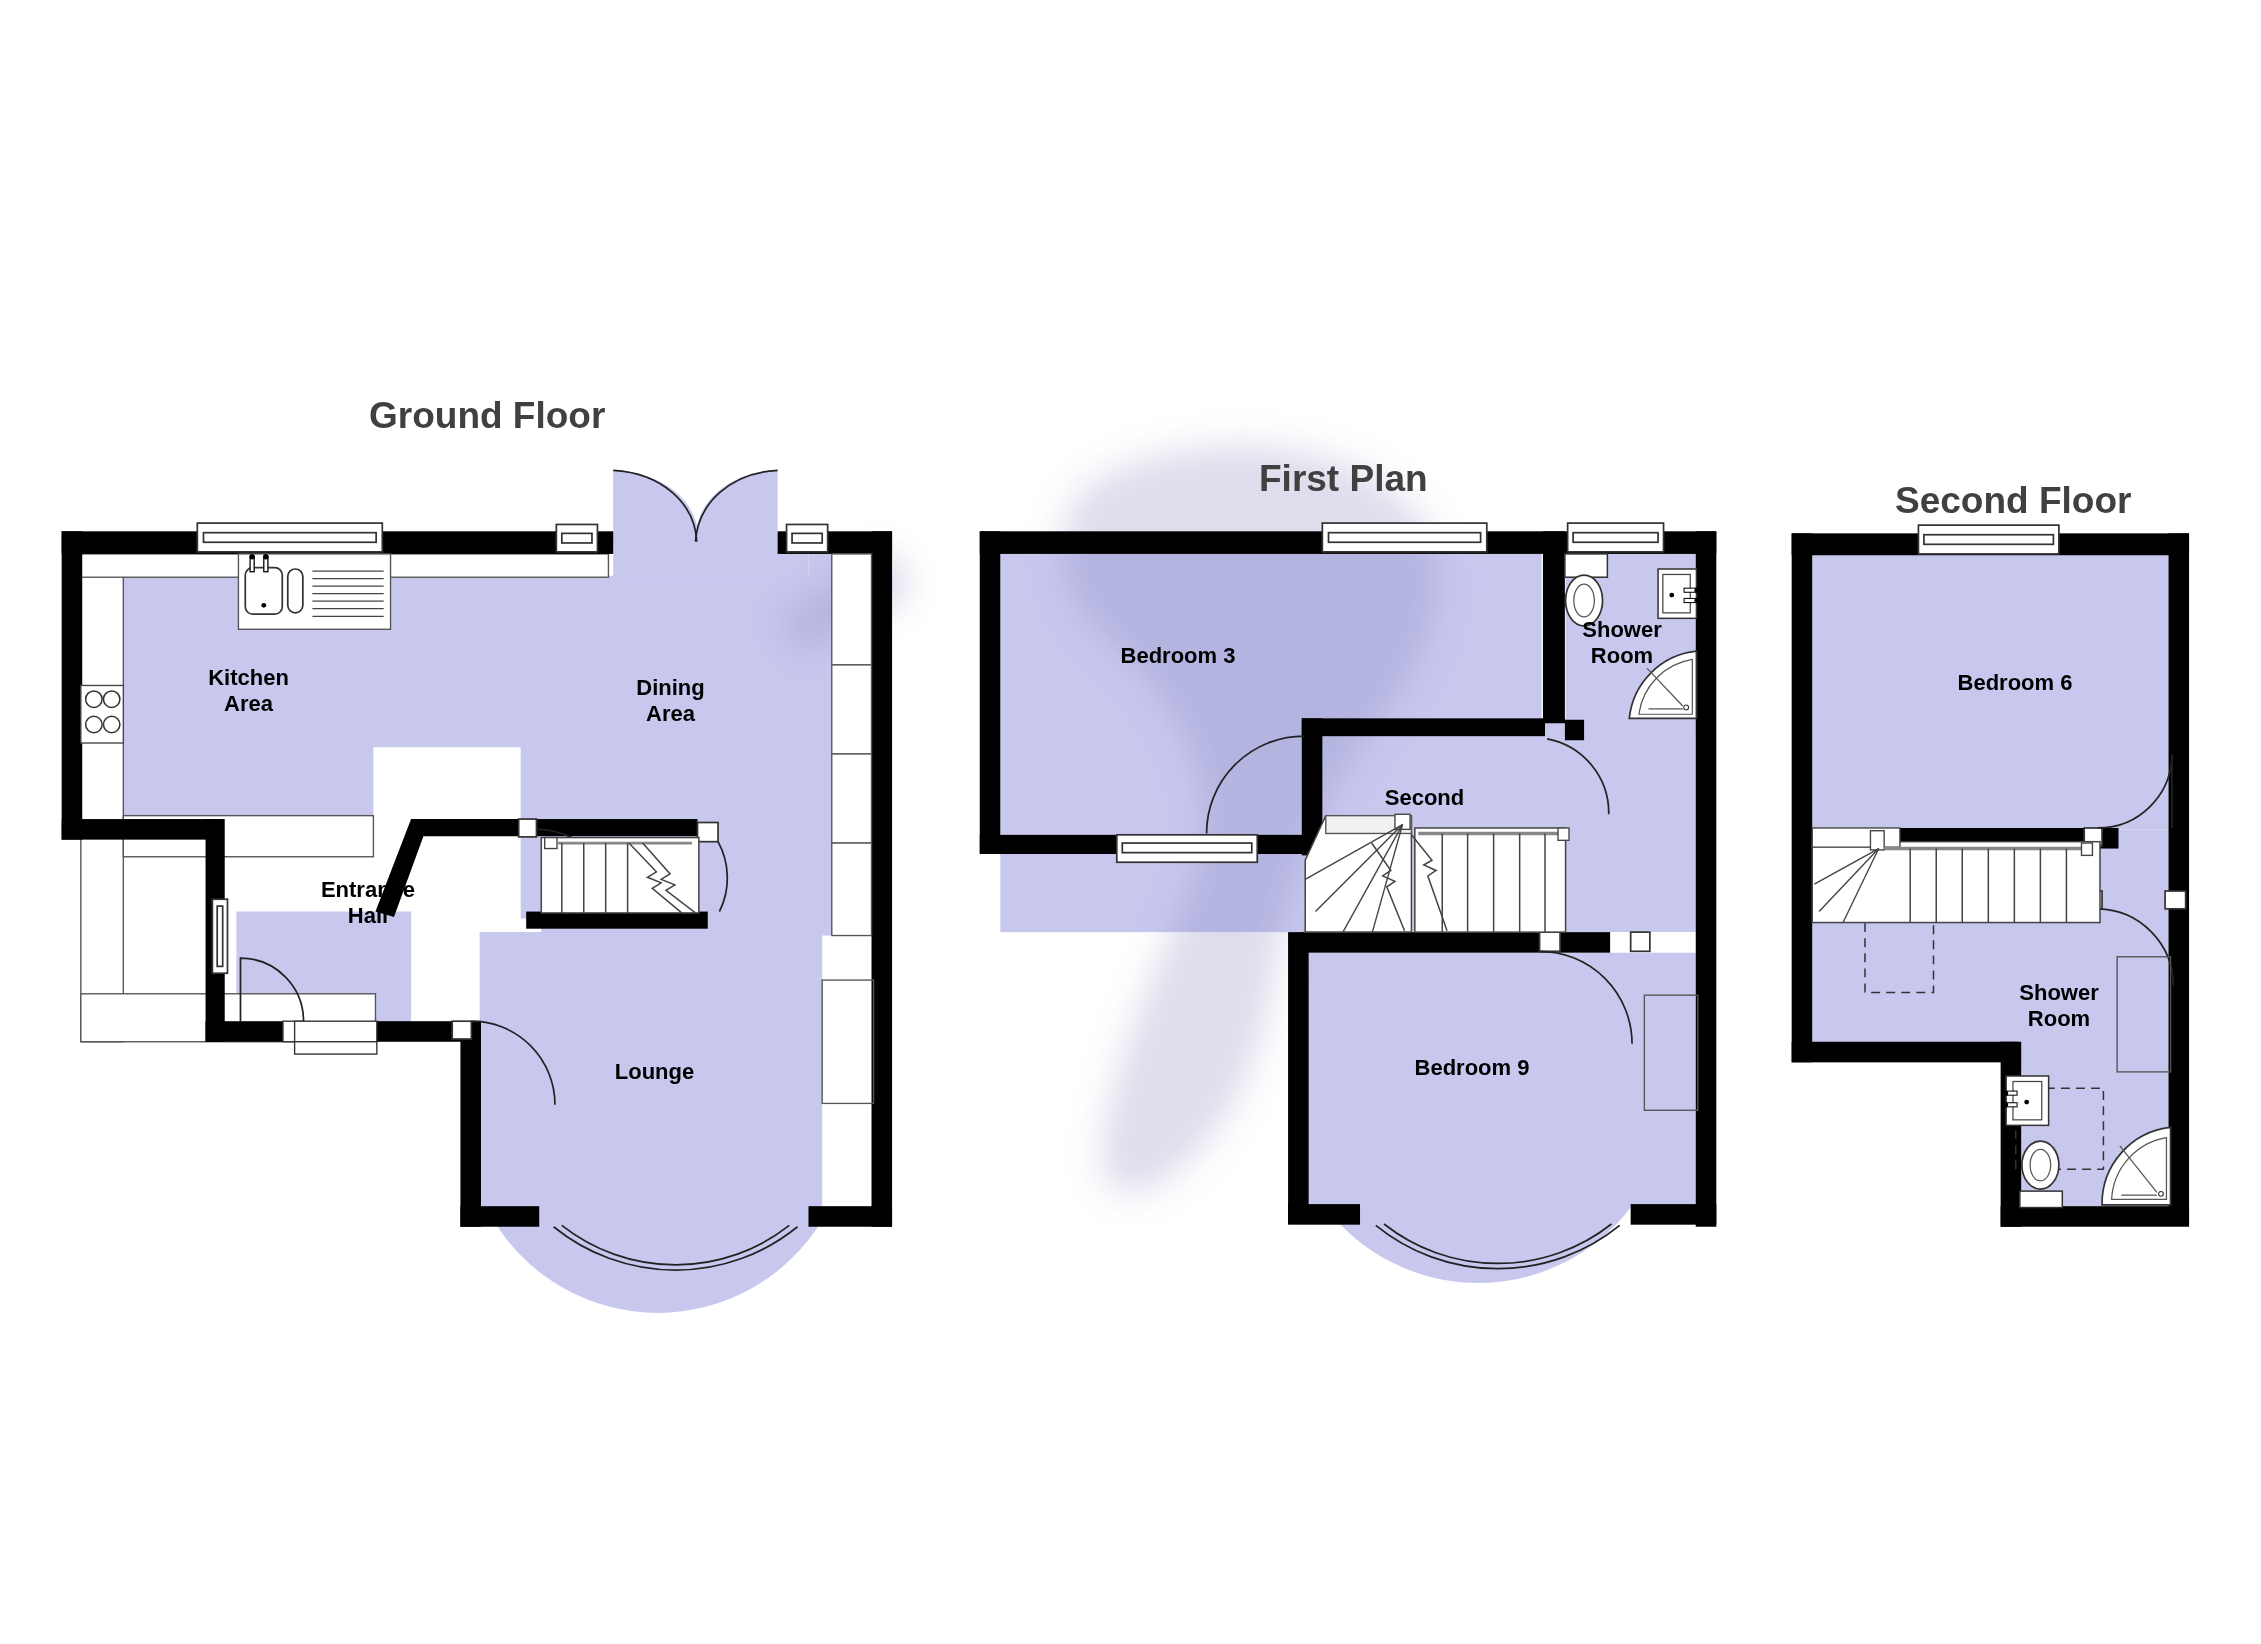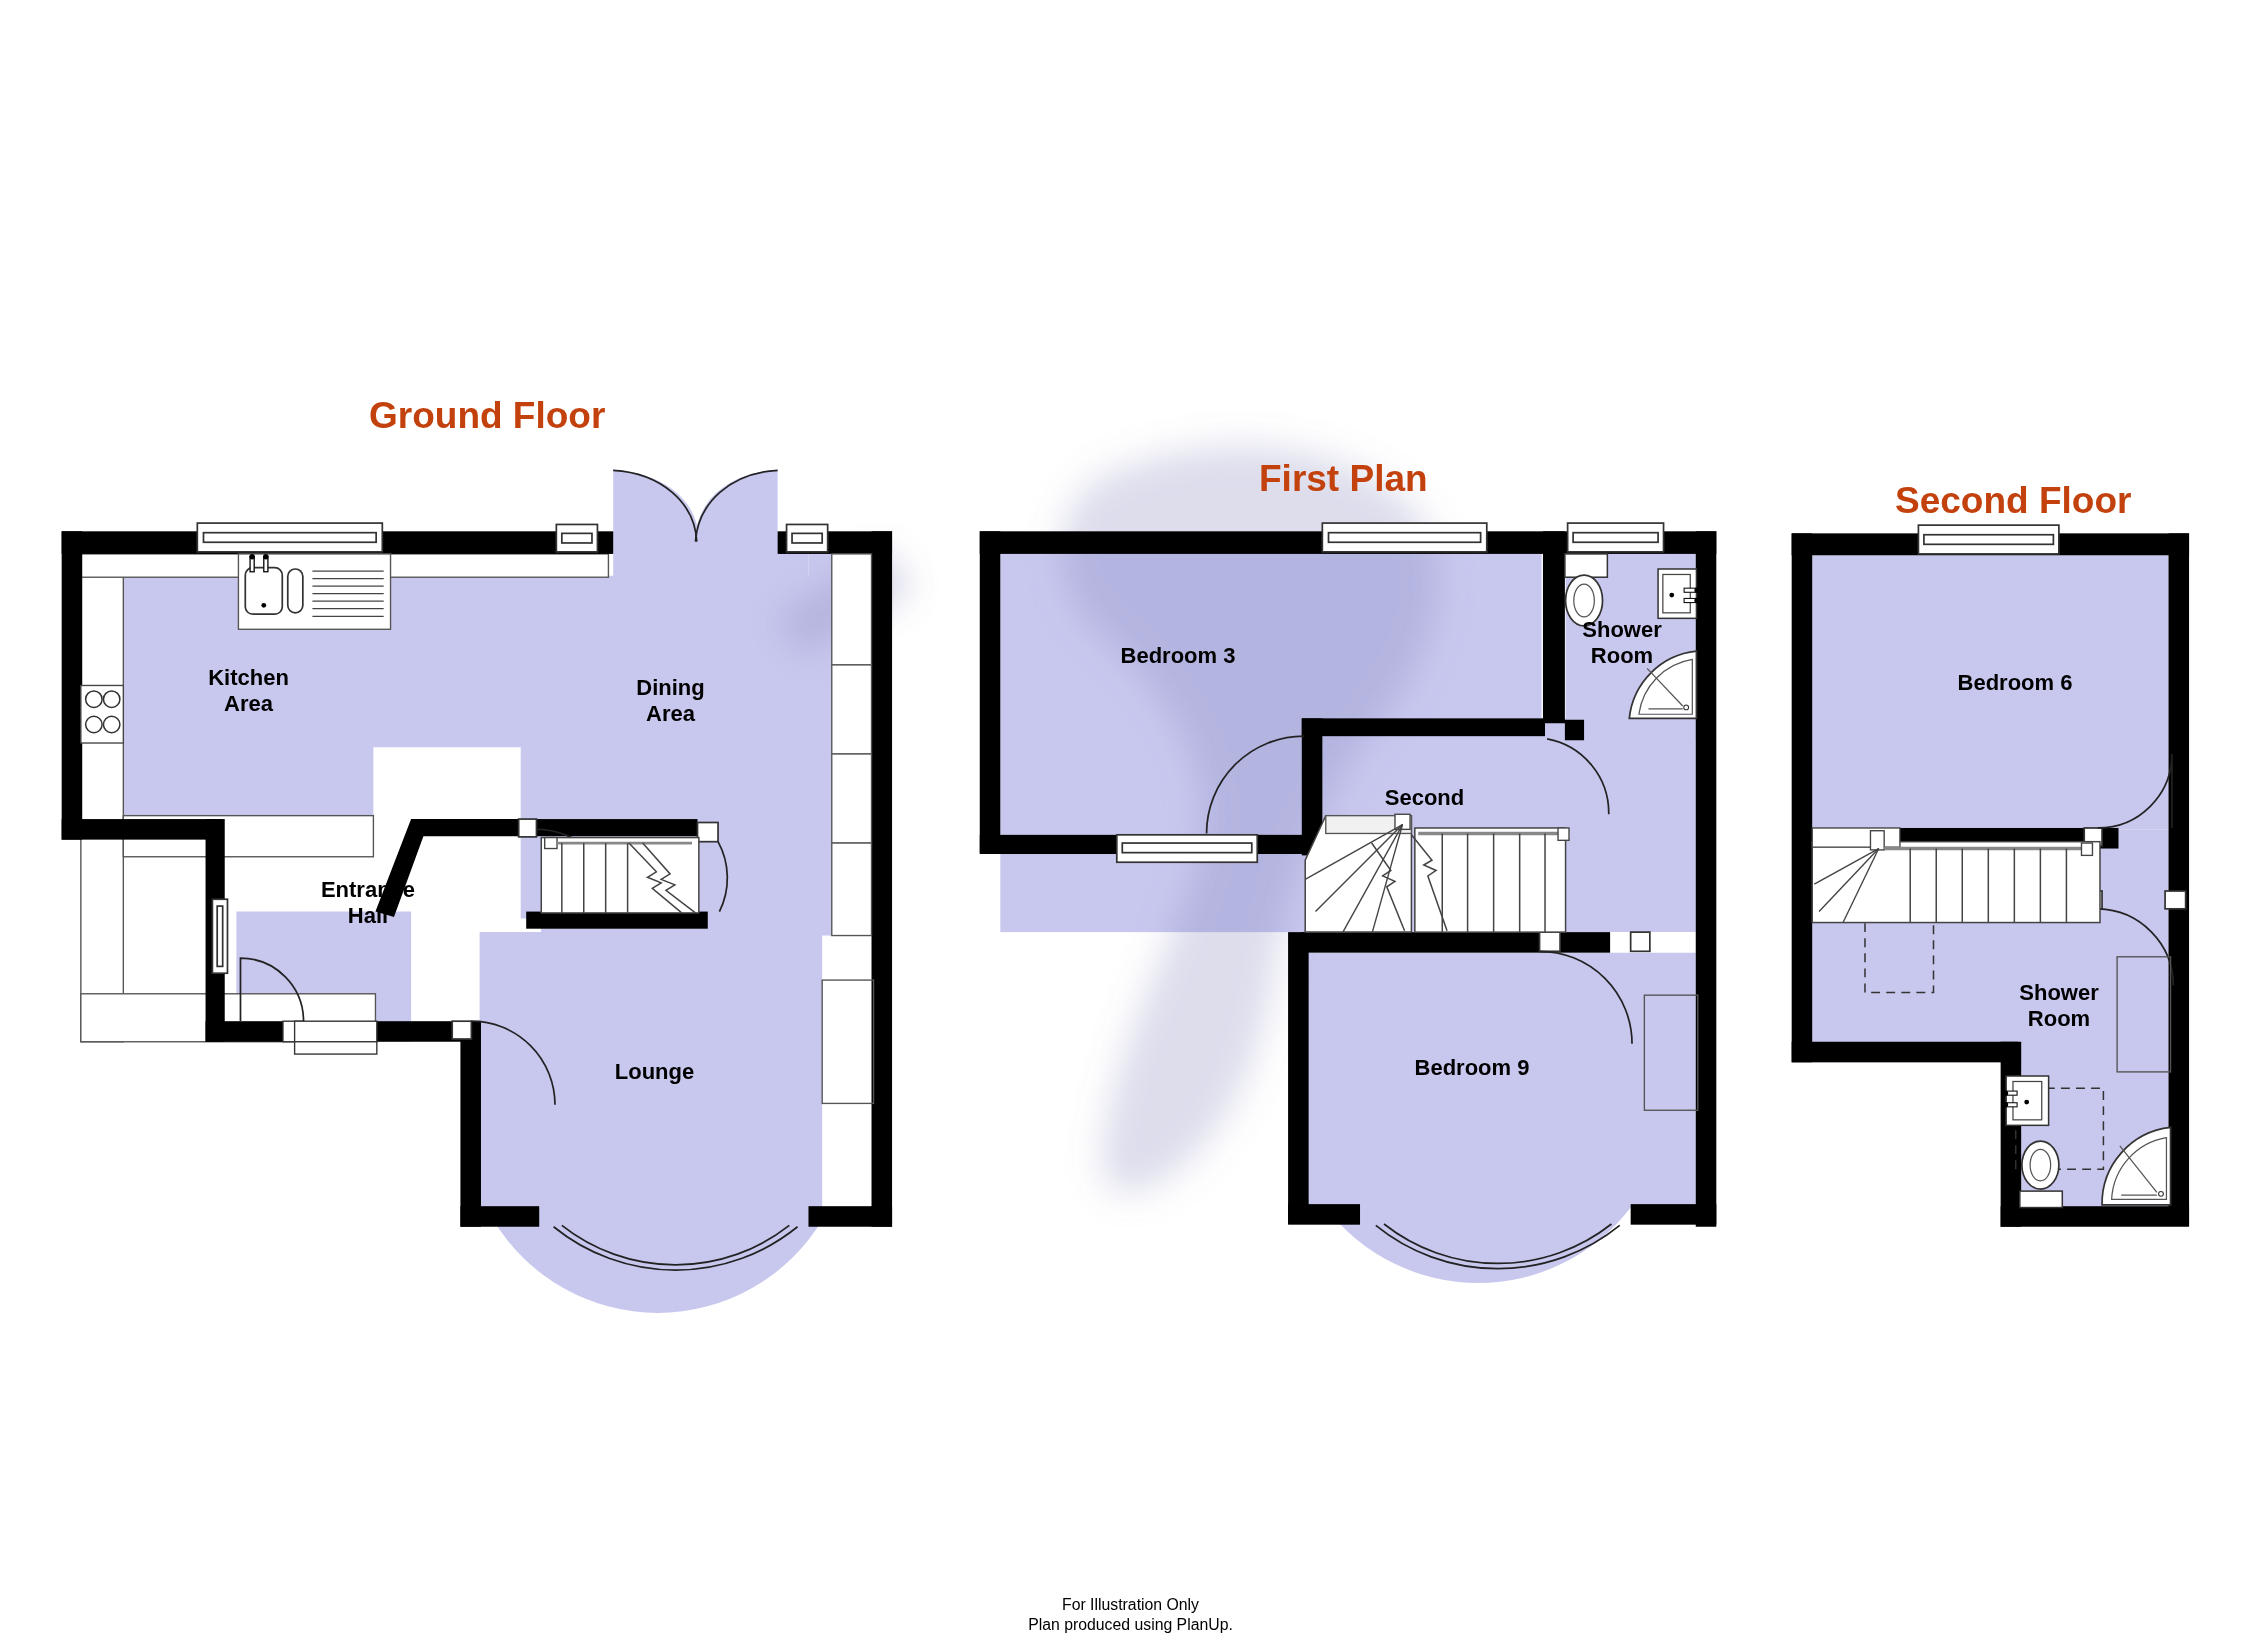--- a/index.html
+++ b/index.html
@@ -22,21 +22,21 @@
     position: absolute;
     left: 0;
     top: 0;
     width: 2261px;
     height: 1645px;
     display: block;
   }
   .floor-title {
     position: absolute;
     font-weight: bold;
-    color: #c2410c;
+    color: #404040;
     white-space: nowrap;
     font-size: 37px;
     letter-spacing: 0px;
   }
   .room-label {
     position: absolute;
     font-weight: bold;
     color: #000000;
     text-align: center;
     line-height: 1.18;
@@ -493,17 +493,15 @@
 
   <div class="room-label" style="left:1349px; top:785px; width:151px;">Second</div>
 
   <div class="room-label" style="left:1369px; top:1055px; width:206px;">Bedroom 9</div>
 
   <div class="room-label" style="left:1912px; top:670px; width:206px;">Bedroom 6</div>
 
   <div class="room-label" style="left:1994px; top:980px; width:130px;">Shower
 Room</div>
 
-  <div class="footer-note" style="top:1595px;">For Illustration Only
-Plan produced using PlanUp.</div>
 
 </div>
 
 
 </body></html>

